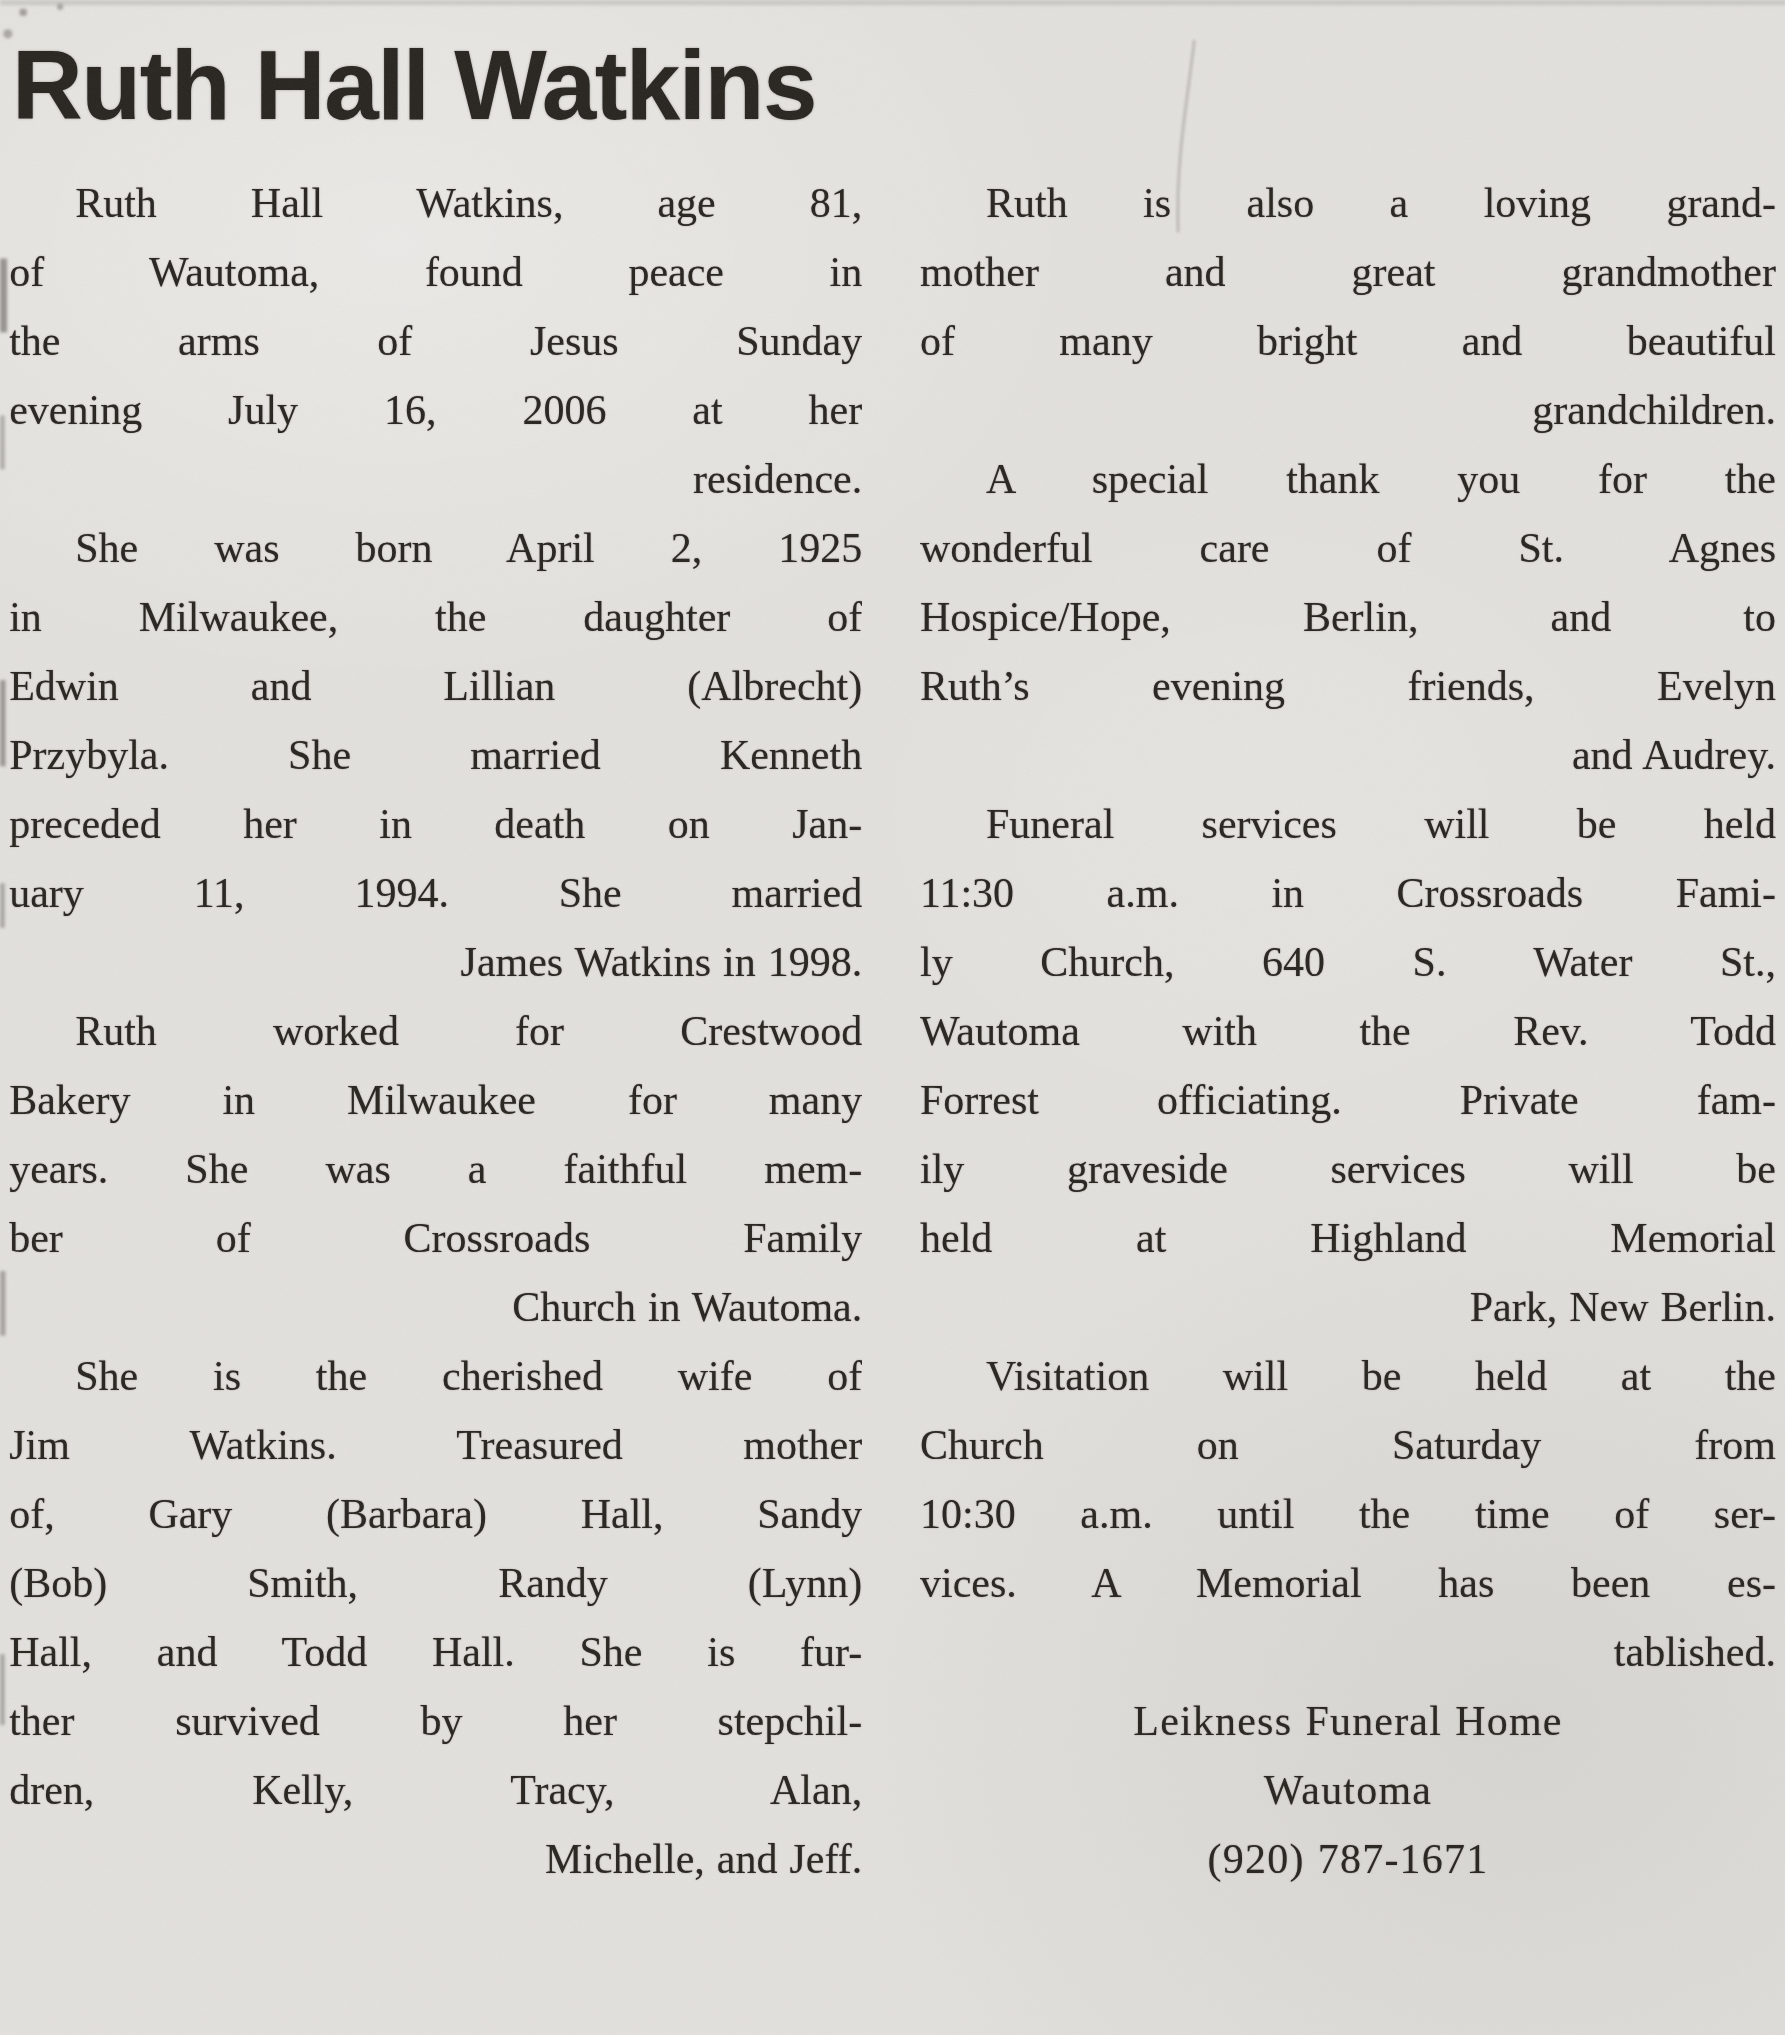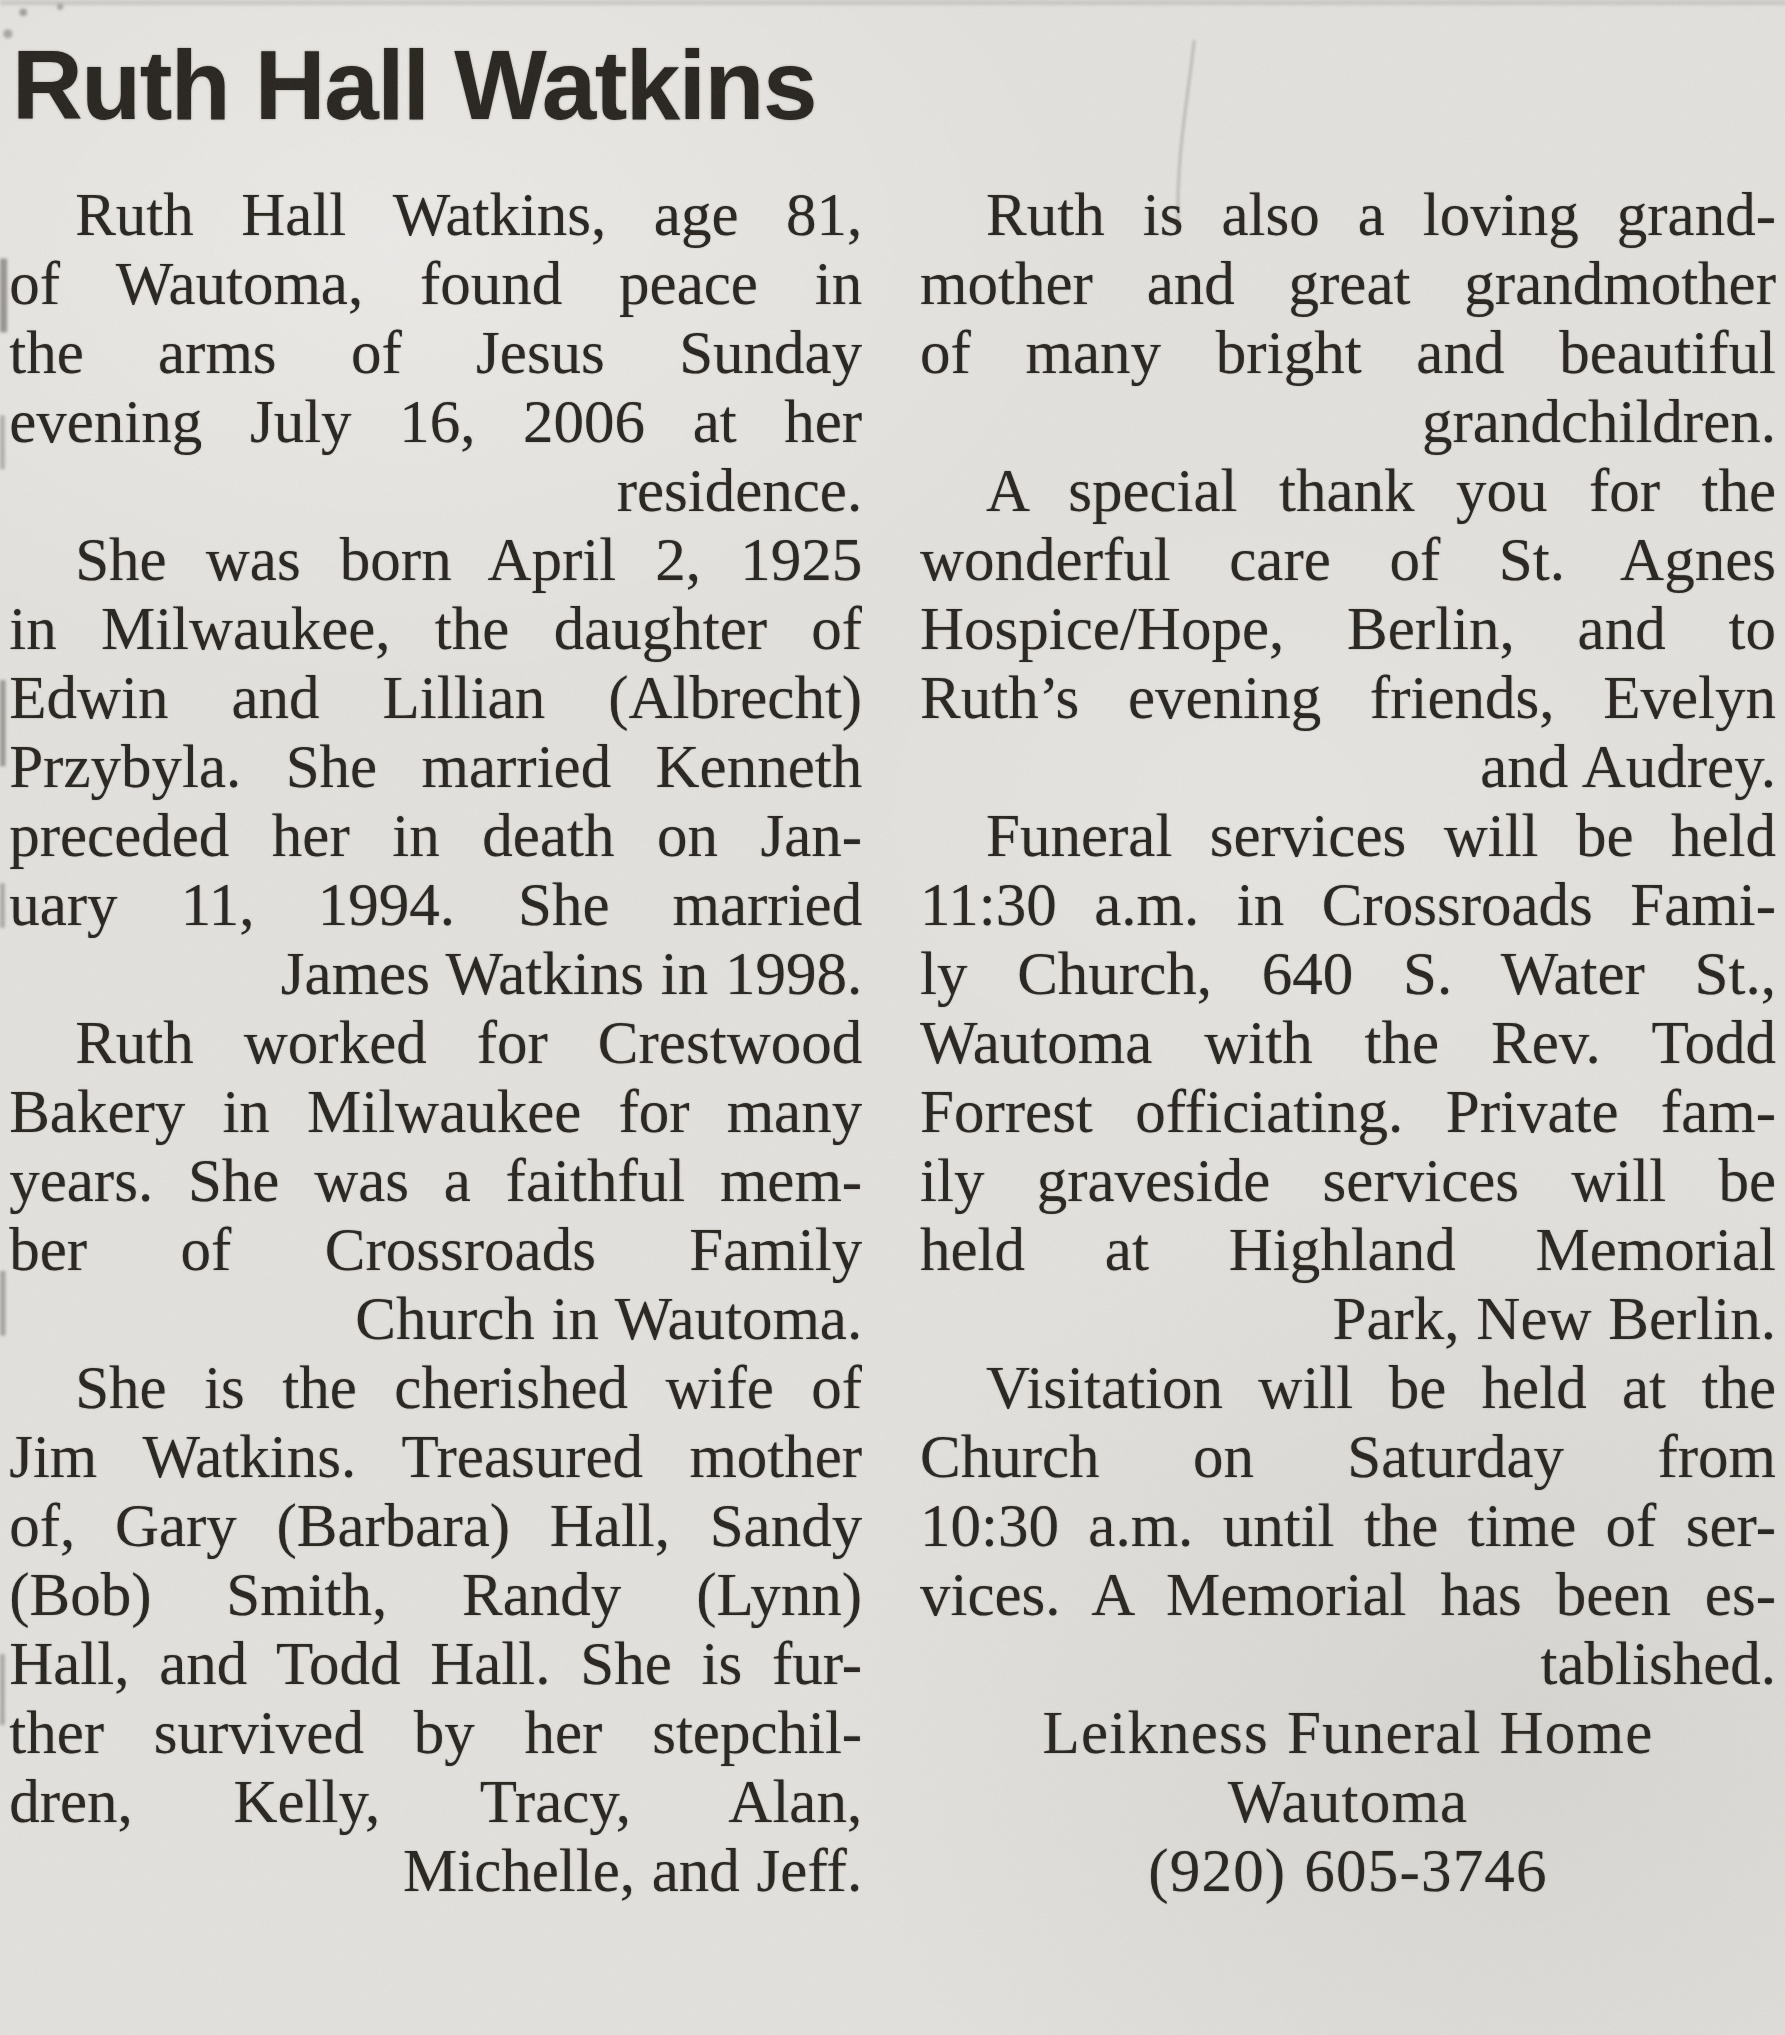--- a/index.html
+++ b/index.html
@@ -35,22 +35,22 @@
     font-family: "Liberation Sans", "DejaVu Sans", sans-serif;
     font-weight: 700;
     font-size: 98px;
     line-height: 109px;
     letter-spacing: -1.5px;
     color: var(--ink, #26231e);
     text-shadow: 0 0 2.3px rgba(30,28,24,0.40);
   }
   .col {
     position: absolute;
-    top: 180px;
-    font-size: 61px;
+    top: 169px;
+    font-size: 42px;
     line-height: 69px;
     word-spacing: 1.5px;
     text-shadow: 0 0 1.5px rgba(38,35,30,0.45);
   }
   #col-left  { left: 9.2px;   width: 853px; }
   #col-right { left: 920px; width: 856px; }
   .para { margin: 0; padding: 0; }
   .line {
     height: 69px;
     line-height: 69px;
@@ -142,21 +142,21 @@
         <div class="para">
           <div class="line indent">Visitation will be held at the</div>
           <div class="line">Church on Saturday from</div>
           <div class="line">10:30 a.m. until the time of ser-</div>
           <div class="line">vices. A Memorial has been es-</div>
           <div class="line lastline">tablished.</div>
         </div>
         <div class="para">
           <div class="line center">Leikness Funeral Home</div>
           <div class="line center">Wautoma</div>
-          <div class="line center lastline">(920) 605-3746</div>
+          <div class="line center lastline">(920) 787-1671</div>
         </div>
       </div>
   </div>
 
   <svg class="overlay" width="1786" height="2035" viewBox="0 0 2321 2645" xmlns="http://www.w3.org/2000/svg">
     <defs>
       <filter id="soft" x="-50%" y="-50%" width="200%" height="200%">
         <feGaussianBlur stdDeviation="2.2"></feGaussianBlur>
       </filter>
     </defs>

